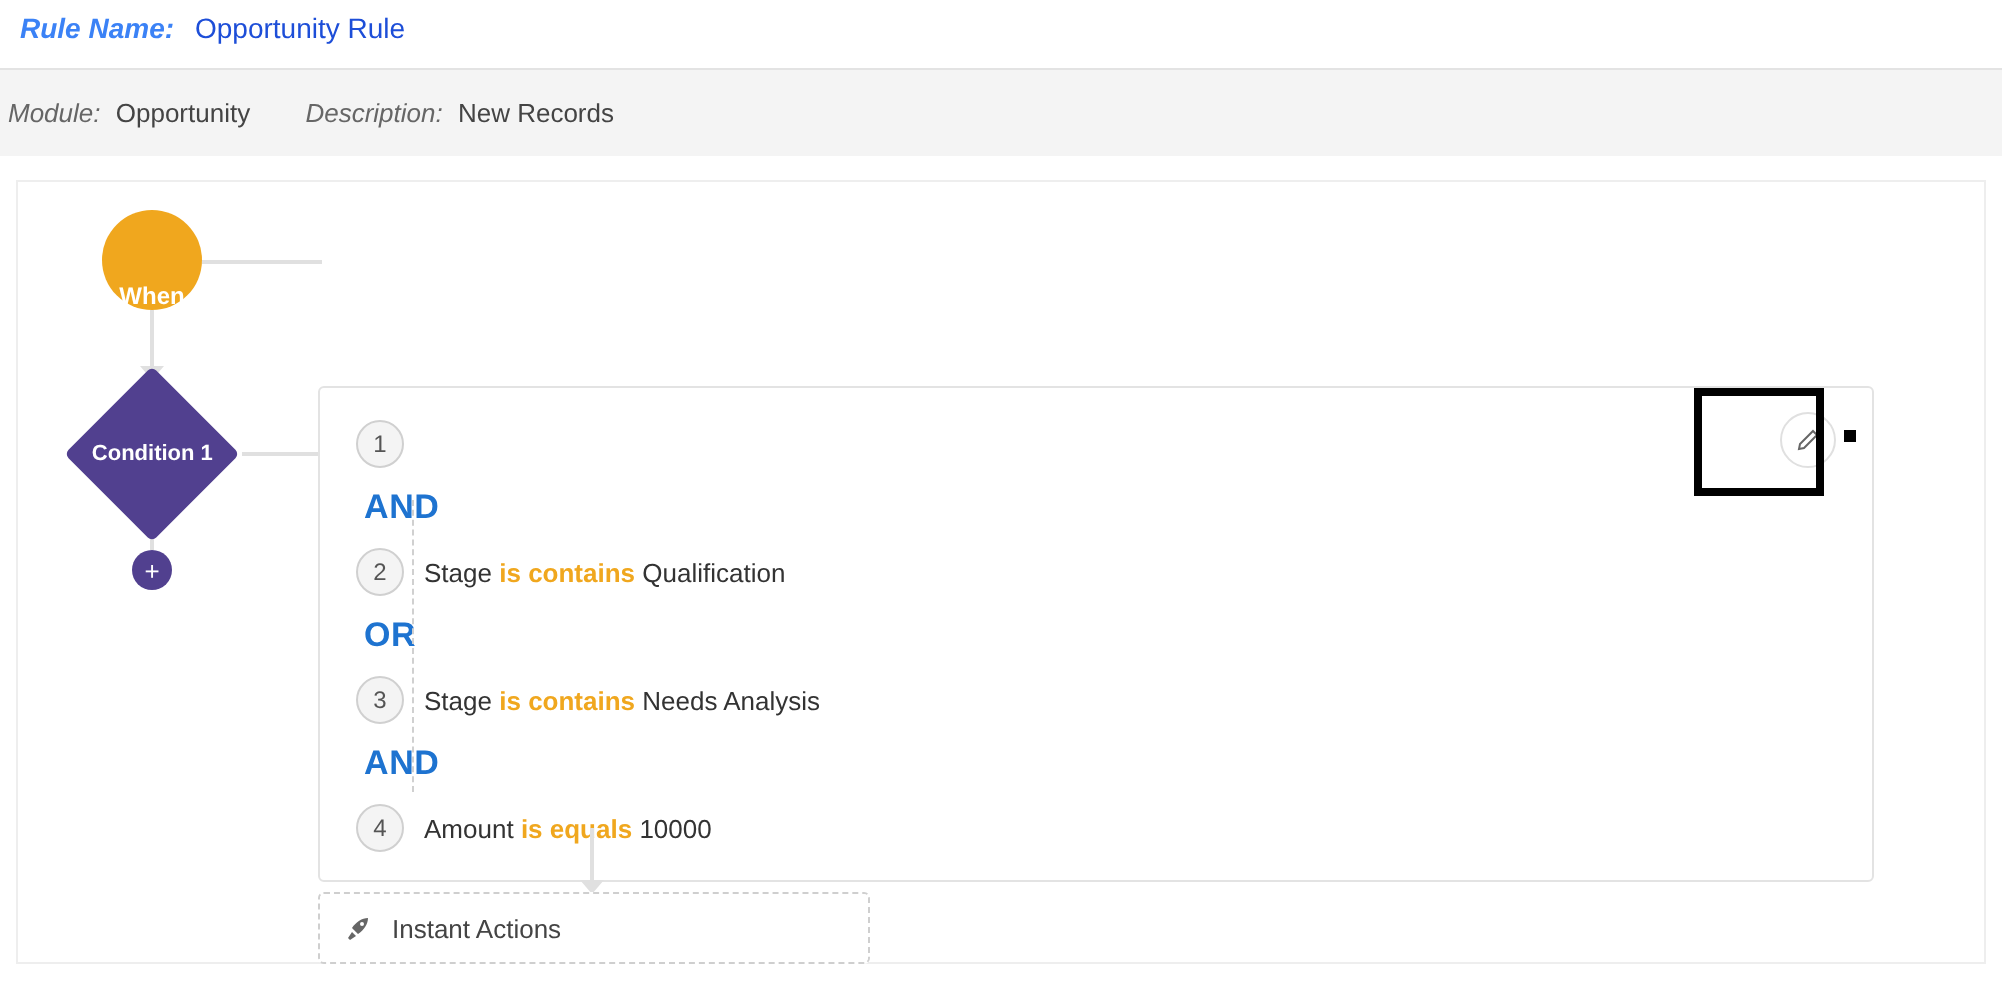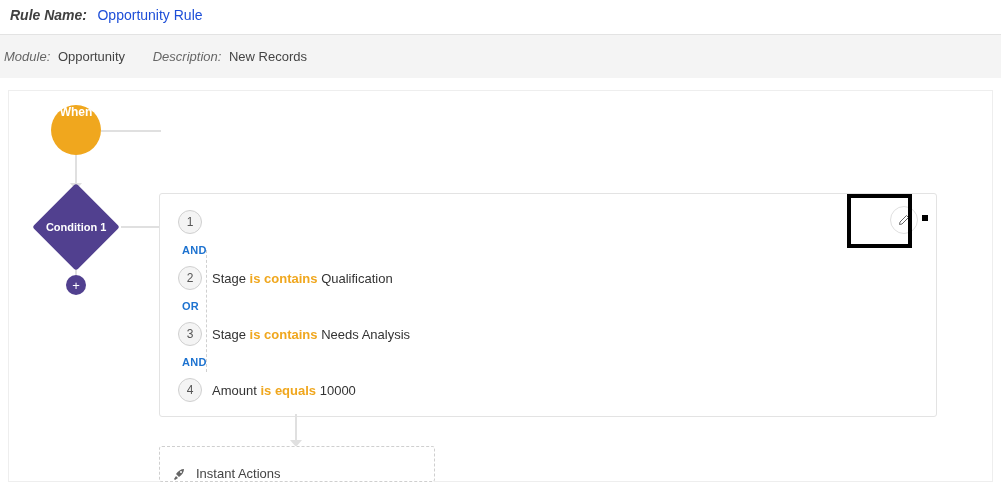--- a/index.html
+++ b/index.html
@@ -8,21 +8,21 @@
     font-family: "Segoe UI", Arial, sans-serif;
     background: #fff;
     color: #333;
     width: 1001px;
   }
   .header {
     padding: 6px 10px 10px 10px;
     border-bottom: 1px solid #e3e3e3;
   }
   .header-label {
-    color: #404040;
+    color: #3b82f6;
     font-style: italic;
     font-weight: 600;
     font-size: 14px;
     margin-right: 6px;
   }
   .header-value {
     color: #1d4ed8;
     font-size: 14px;
   }
   .subheader {
@@ -51,21 +51,21 @@
   
   .when-node {
     position: absolute;
     top: 14px;
     left: 42px;
     width: 50px; height: 50px;
     border-radius: 50%;
     background: #f0a71e;
     color: #fff;
     display: flex;
-    align-items: flex-start;
+    align-items: flex-end;
     justify-content: center;
     font-size: 12px;
     font-weight: 600;
   }
 
   
   .diamond-wrap {
     position: absolute;
     top: 96px;
     left: 17px;
@@ -172,21 +172,21 @@
     display: flex;
     align-items: center;
     justify-content: center;
     font-size: 12px;
     color: #555;
   }
   .cond-text { color: #333; }
   .op { color: #f0a71e; font-weight: 600; }
   .join {
     color: #1e73d0;
-    font-size: 11px;
+    font-size: 17px;
     font-weight: 700;
     margin: 10px 0 10px 4px;
     letter-spacing: 0.3px;
   }
   .line-col {
     position: absolute;
     left: 28px;
     top: 40px;
     bottom: 30px;
     width: 1px;
@@ -248,21 +248,21 @@
   
   .instant-box {
     position: absolute;
     top: 355px;
     left: 150px;
     width: 250px;
     height: 34px;
     border: 1px dashed #cfcfcf;
     border-radius: 3px;
     display: flex;
-    align-items: flex-end;
+    align-items: center;
     padding: 0 12px;
     font-size: 13px;
     color: #444;
     cursor: pointer;
     background: #fff;
   }
   .instant-box .ic { margin-right: 10px; color: #666; }
 
   svg { display: block; }
 </style>

